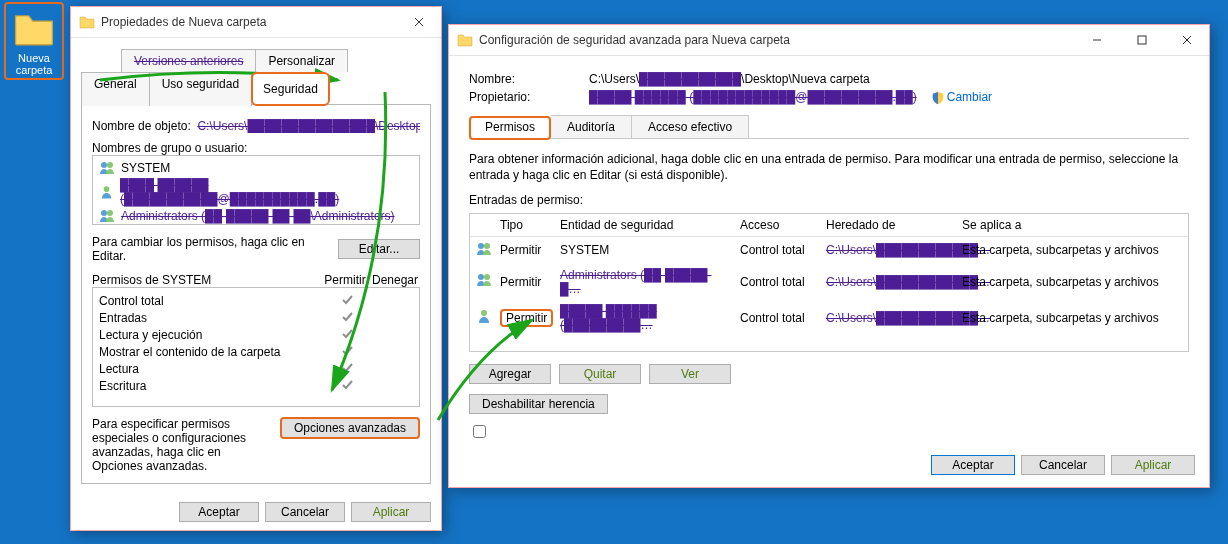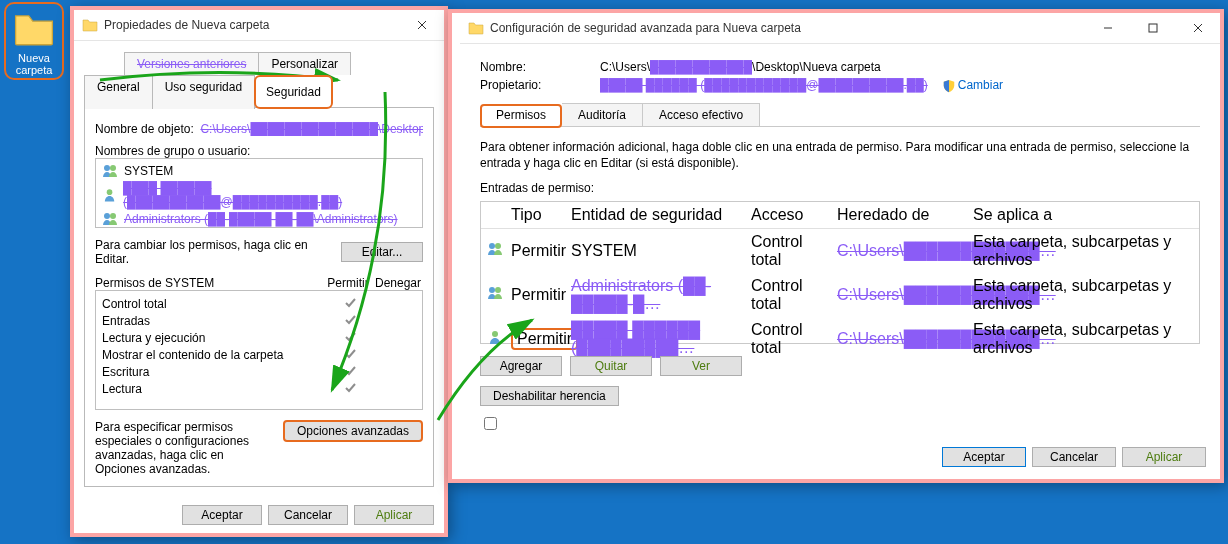--- a/index.html
+++ b/index.html
@@ -1,32 +1,32 @@
 <!DOCTYPE html>
 <html><head>
 <meta charset="utf-8">
 <style>
   html, body { margin:0; padding:0; width:1228px; height:544px; background:#1573c5; font-family:"Segoe UI",sans-serif; font-size:12px; color:#000; overflow:hidden; }
-  .window { position:absolute; background:#fff; border:4px solid #fca5a5; box-shadow:3px 3px 14px rgba(0,0,0,0.35); }
+  .window { position:absolute; background:#fff; border:1px solid #fca5a5; box-shadow:3px 3px 14px rgba(0,0,0,0.35); }
   .titlebar { display:flex; align-items:center; height:30px; background:#fff; border-bottom:1px solid #e5e5e5; }
   .titlebar .icon { width:16px; height:16px; margin:0 6px 0 8px; }
   .folder-svg { width:16px; height:16px; }
   .titlebar .title { flex:1; font-size:12px; color:#333; }
   .win-controls { display:flex; }
   .win-btn { width:45px; height:30px; display:flex; align-items:center; justify-content:center; color:#333; }
   .win-btn svg { width:10px; height:10px; stroke:currentColor; }
   .body { padding:6px 10px 10px 10px; }
   .tabs { position:relative; display:flex; margin-top:4px; font-size:12px; }
   .tab { border:1px solid #b9b9b9; border-bottom:none; padding:4px 12px; background:#fff; margin-right:-1px; position:relative; top:1px; }
   .tab.back { background:#f6f6f6; z-index:0; }
   .tab.front { z-index:2; background:#fff; }
   .tab-panel { border:1px solid #b9b9b9; padding:10px; margin-top:-1px; }
   .row { display:flex; margin:4px 0; align-items:flex-start; }
   .lbl { width:120px; }
-  .strike-blue { color:#8b5cf6; text-decoration:line-through; }
+  .strike-blue { color:#4c1d95; text-decoration:line-through; }
   .box { border:1px solid #bfbfbf; background:#fff; }
   .group-list { height:68px; overflow:hidden; }
   .group-item { display:flex; align-items:center; height:20px; padding:2px 6px; }
   .group-item svg { width:16px; height:16px; margin-right:6px; }
   .btn { border:1px solid #adadad; background:#e1e1e1; padding:2px 12px; font-size:12px; font-family:inherit; }
   .btn:disabled { color:#4d7c0f; }
   .perm-head { display:flex; font-size:12px; margin-top:10px; }
   .perm-head .c1{ flex:1;} .perm-head .c2,.perm-head .c3{ width:50px; text-align:center;}
   .perm-list { height:110px; overflow-y:scroll; padding:4px 6px; }
   .perm-row { display:flex; align-items:center; height:17px; }
@@ -36,31 +36,31 @@
   .dlg-buttons { display:flex; justify-content:flex-end; gap:6px; padding:8px 10px; }
   
   .adv-tabs { display:flex; margin-top:10px; }
   .adv-tab { border:1px solid #c9c9c9; padding:4px 16px; background:#fff; }
   .adv-tab:not(:first-child){ border-left:none;}
   .adv-tab.active{ background:#fff; position:relative; top:1px; }
   .adv-tab.inactive{ background:#f4f4f4;}
   .adv-panel-border{ border-top:1px solid #c9c9c9; margin-top:-1px;}
   .perm-table { border:1px solid #c9c9c9; margin-top:6px; }
   .perm-table .hdr { display:flex; background:#fff; border-bottom:1px solid #e0e0e0; }
-  .perm-table .hdr > div, .perm-table .r > div { padding:4px 6px; font-size:16px; box-sizing:border-box; }
+  .perm-table .hdr > div, .perm-table .r > div { padding:4px 6px; font-size:12px; box-sizing:border-box; }
   .perm-table .col-icon{width:24px;} .perm-table .col-type{width:60px;} .perm-table .col-principal{width:180px;} .perm-table .col-access{width:86px;} .perm-table .col-inherited{width:136px;} .perm-table .col-applies{flex:1;}
   .perm-table .r { display:flex; align-items:center; }
   .perm-table .r svg{ width:16px; height:16px;}
   .perm-table .body-area{ height:114px; }
   .link { color:#0066cc; cursor:pointer; }
   .shield { width:14px; height:14px; vertical-align:middle; margin-right:2px;}
   .hl-orange { border:2px solid #e76b1f; border-radius:6px; }
   .desktop-icon { position:absolute; left:4px; top:2px; width:60px; text-align:center; color:#fff; font-size:11px; }
   .desktop-icon svg{ width:42px; height:42px; }
-  .desktop-icon .hl{ border:2px solid #e76b1f; border-radius:10px; padding:4px 0 2px 0;}
+  .desktop-icon .hl{ border:2px solid #e76b1f; border-radius:4px; padding:4px 0 2px 0;}
   .chk-row { display:flex; align-items:center; margin-top:8px; }
   .chk-row input { margin-right:6px;}
   .arrows { position:absolute; top:0; left:0; width:1228px; height:544px; pointer-events:none; }
 </style>
 </head>
 <body>
 
 <svg width="0" height="0" style="position:absolute">
   <defs>
     <g id="folder-icon">
@@ -185,48 +185,48 @@
             <span class="c3"></span>
           </div>
         <div class="perm-row">
             <span class="c1">Mostrar el contenido de la carpeta</span>
             <span class="c2"><svg width="12" height="12" viewBox="0 0 12 12">
                 <use href="#check"></use>
               </svg></span>
             <span class="c3"></span>
           </div>
         <div class="perm-row">
+            <span class="c1">Lectura</span>
+            <span class="c2"><svg width="12" height="12" viewBox="0 0 12 12">
+                <use href="#check"></use>
+              </svg></span>
+            <span class="c3"></span>
+          </div>
+        <div class="perm-row">
             <span class="c1">Escritura</span>
-            <span class="c2"><svg width="12" height="12" viewBox="0 0 12 12">
-                <use href="#check"></use>
-              </svg></span>
-            <span class="c3"></span>
-          </div>
-        <div class="perm-row">
-            <span class="c1">Lectura</span>
             <span class="c2"><svg width="12" height="12" viewBox="0 0 12 12">
                 <use href="#check"></use>
               </svg></span>
             <span class="c3"></span>
           </div>
       </div>
       <div class="footer-left">
         <div class="txt">Para especificar permisos especiales o configuraciones avanzadas, haga clic en Opciones avanzadas.</div>
         <button class="btn hl-orange" style="border-radius:4px;">Opciones avanzadas</button>
       </div>
     </div>
   </div>
   <div class="dlg-buttons">
     <button class="btn" style="width:80px;">Aceptar</button>
     <button class="btn" style="width:80px;">Cancelar</button>
     <button class="btn" style="width:80px;" disabled="">Aplicar</button>
   </div>
 </div>
 
-<div class="window" style="left:448px; top:9px; width:760px;padding-left:8px;">
+<div class="window" style="left:448px; top:24px; width:760px;">
   <div class="titlebar">
     <span class="icon"><svg class="folder-svg" viewBox="0 0 16 16">
           <use href="#folder-icon"></use>
         </svg></span>
     <span class="title">Configuración de seguridad avanzada para Nueva carpeta</span>
     <div class="win-controls">
       <div class="win-btn">
           <svg viewBox="0 0 10 10">
             <use href="#min"></use>
           </svg>

